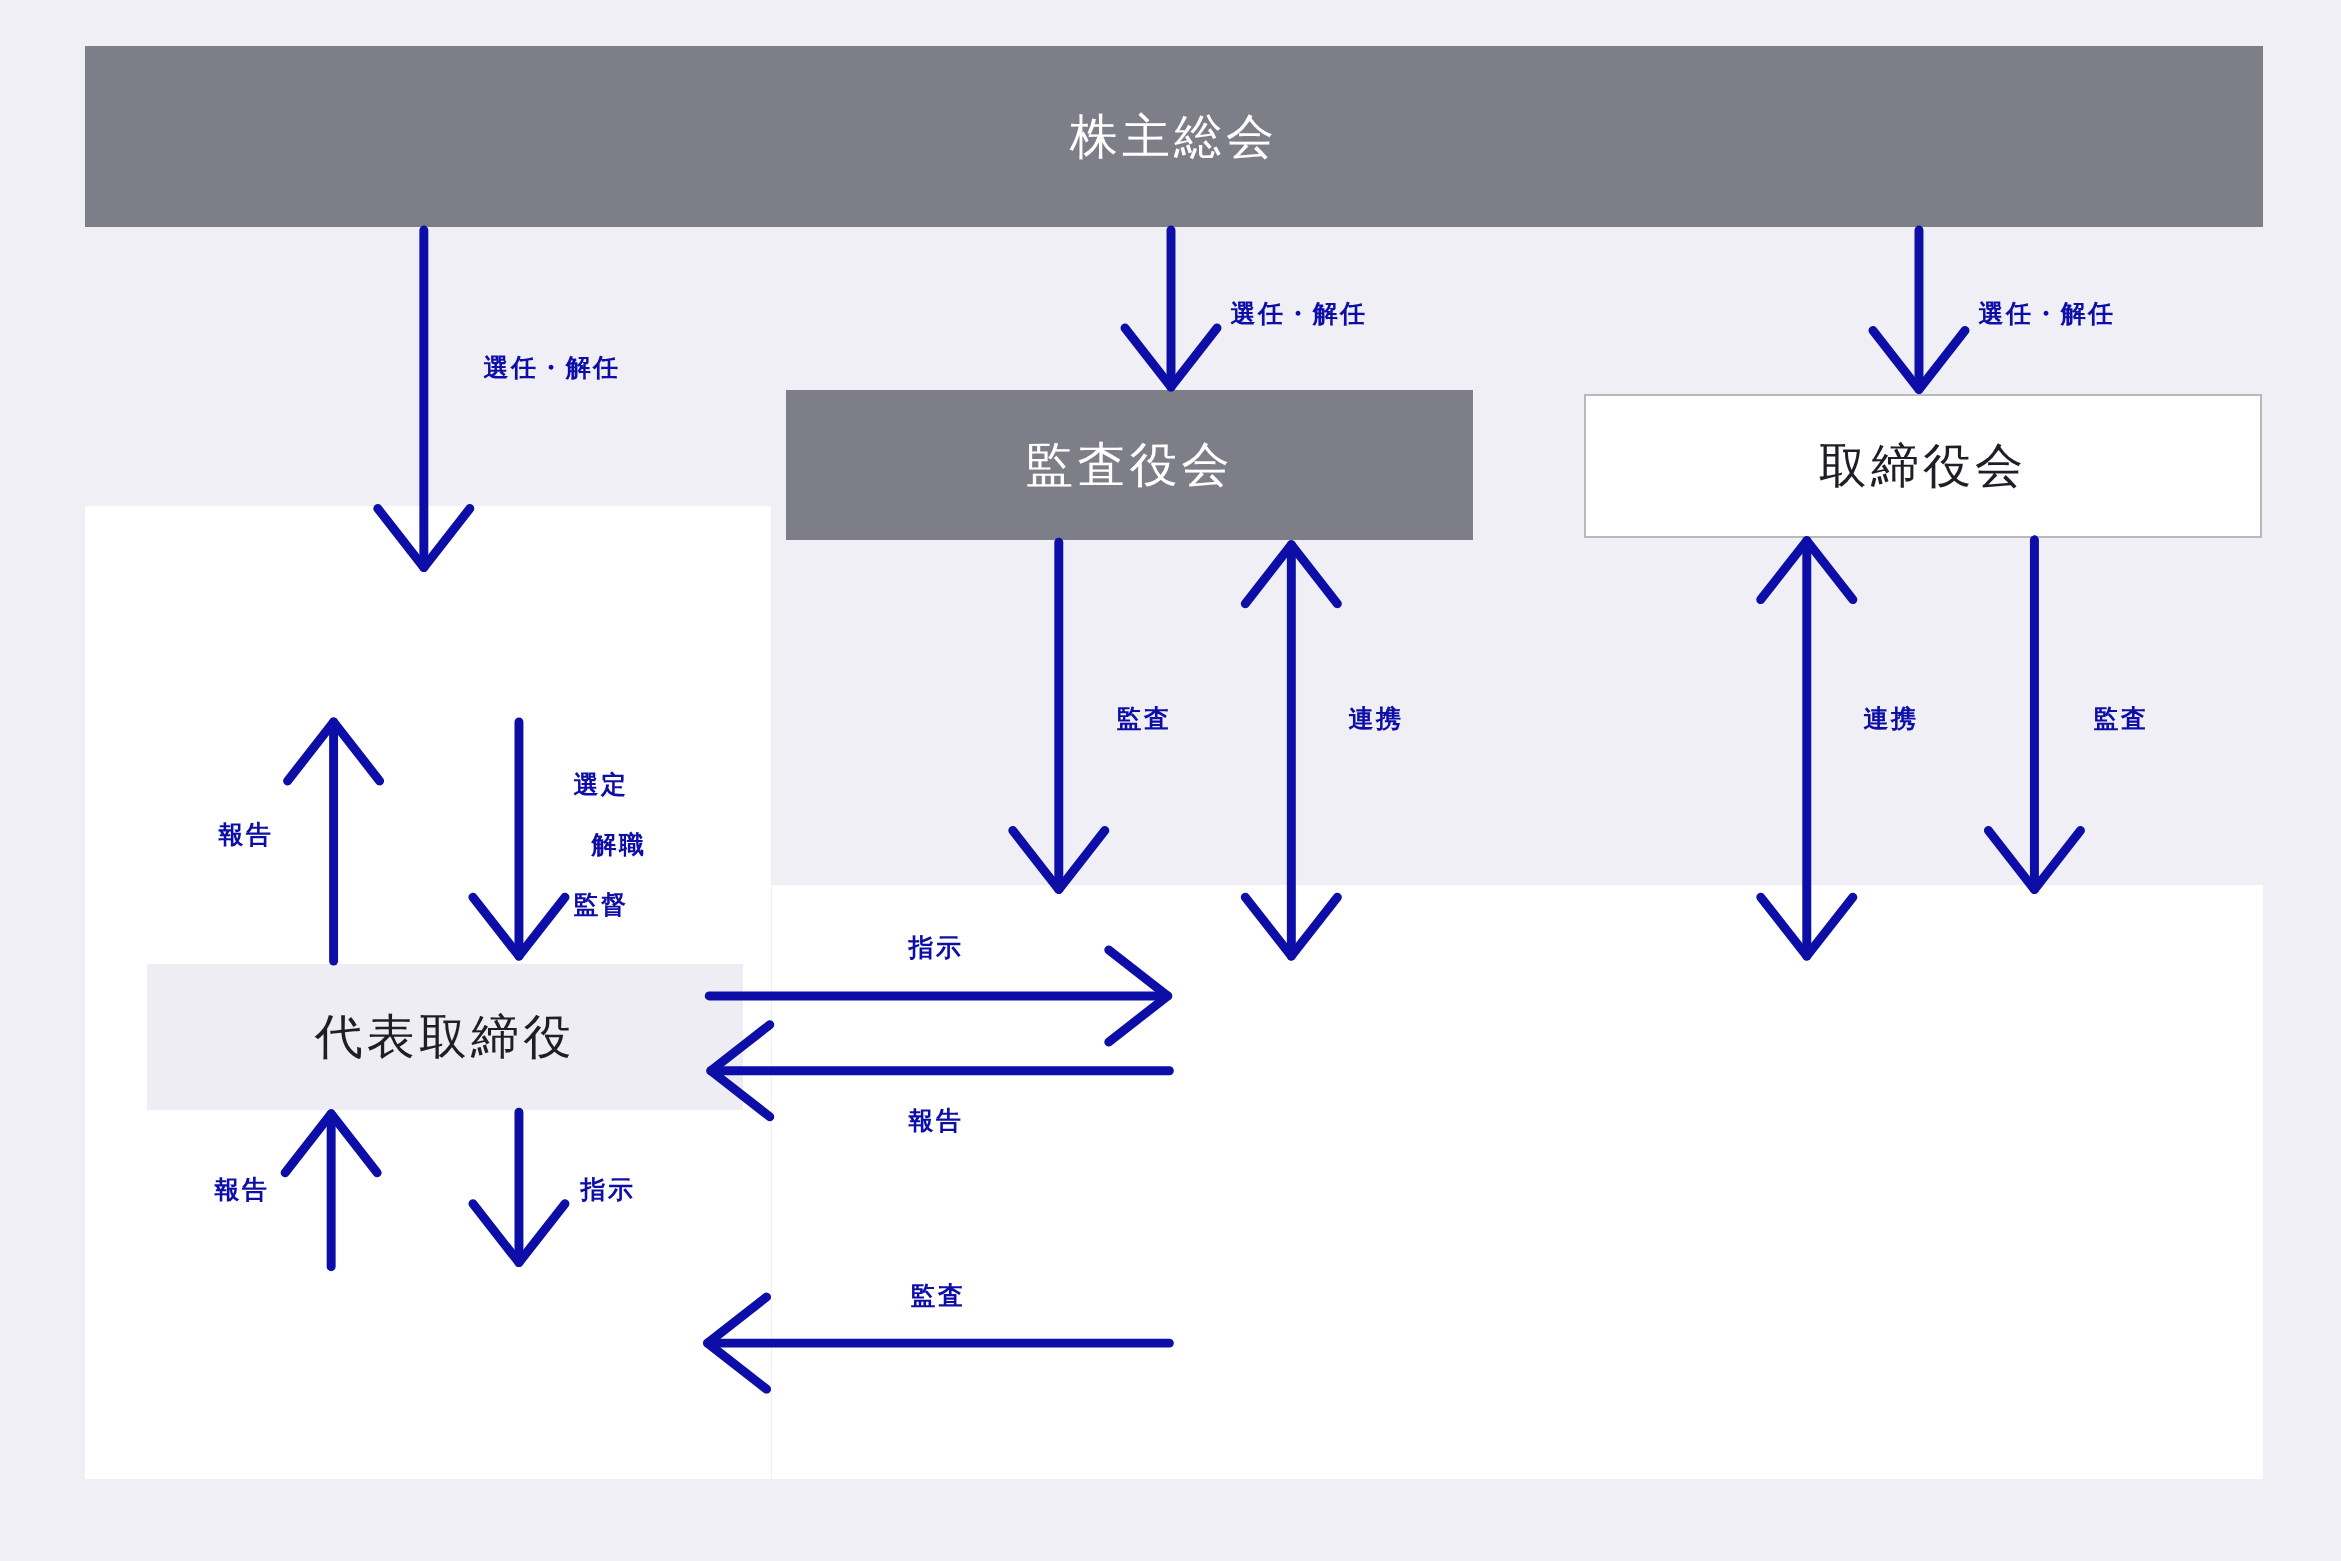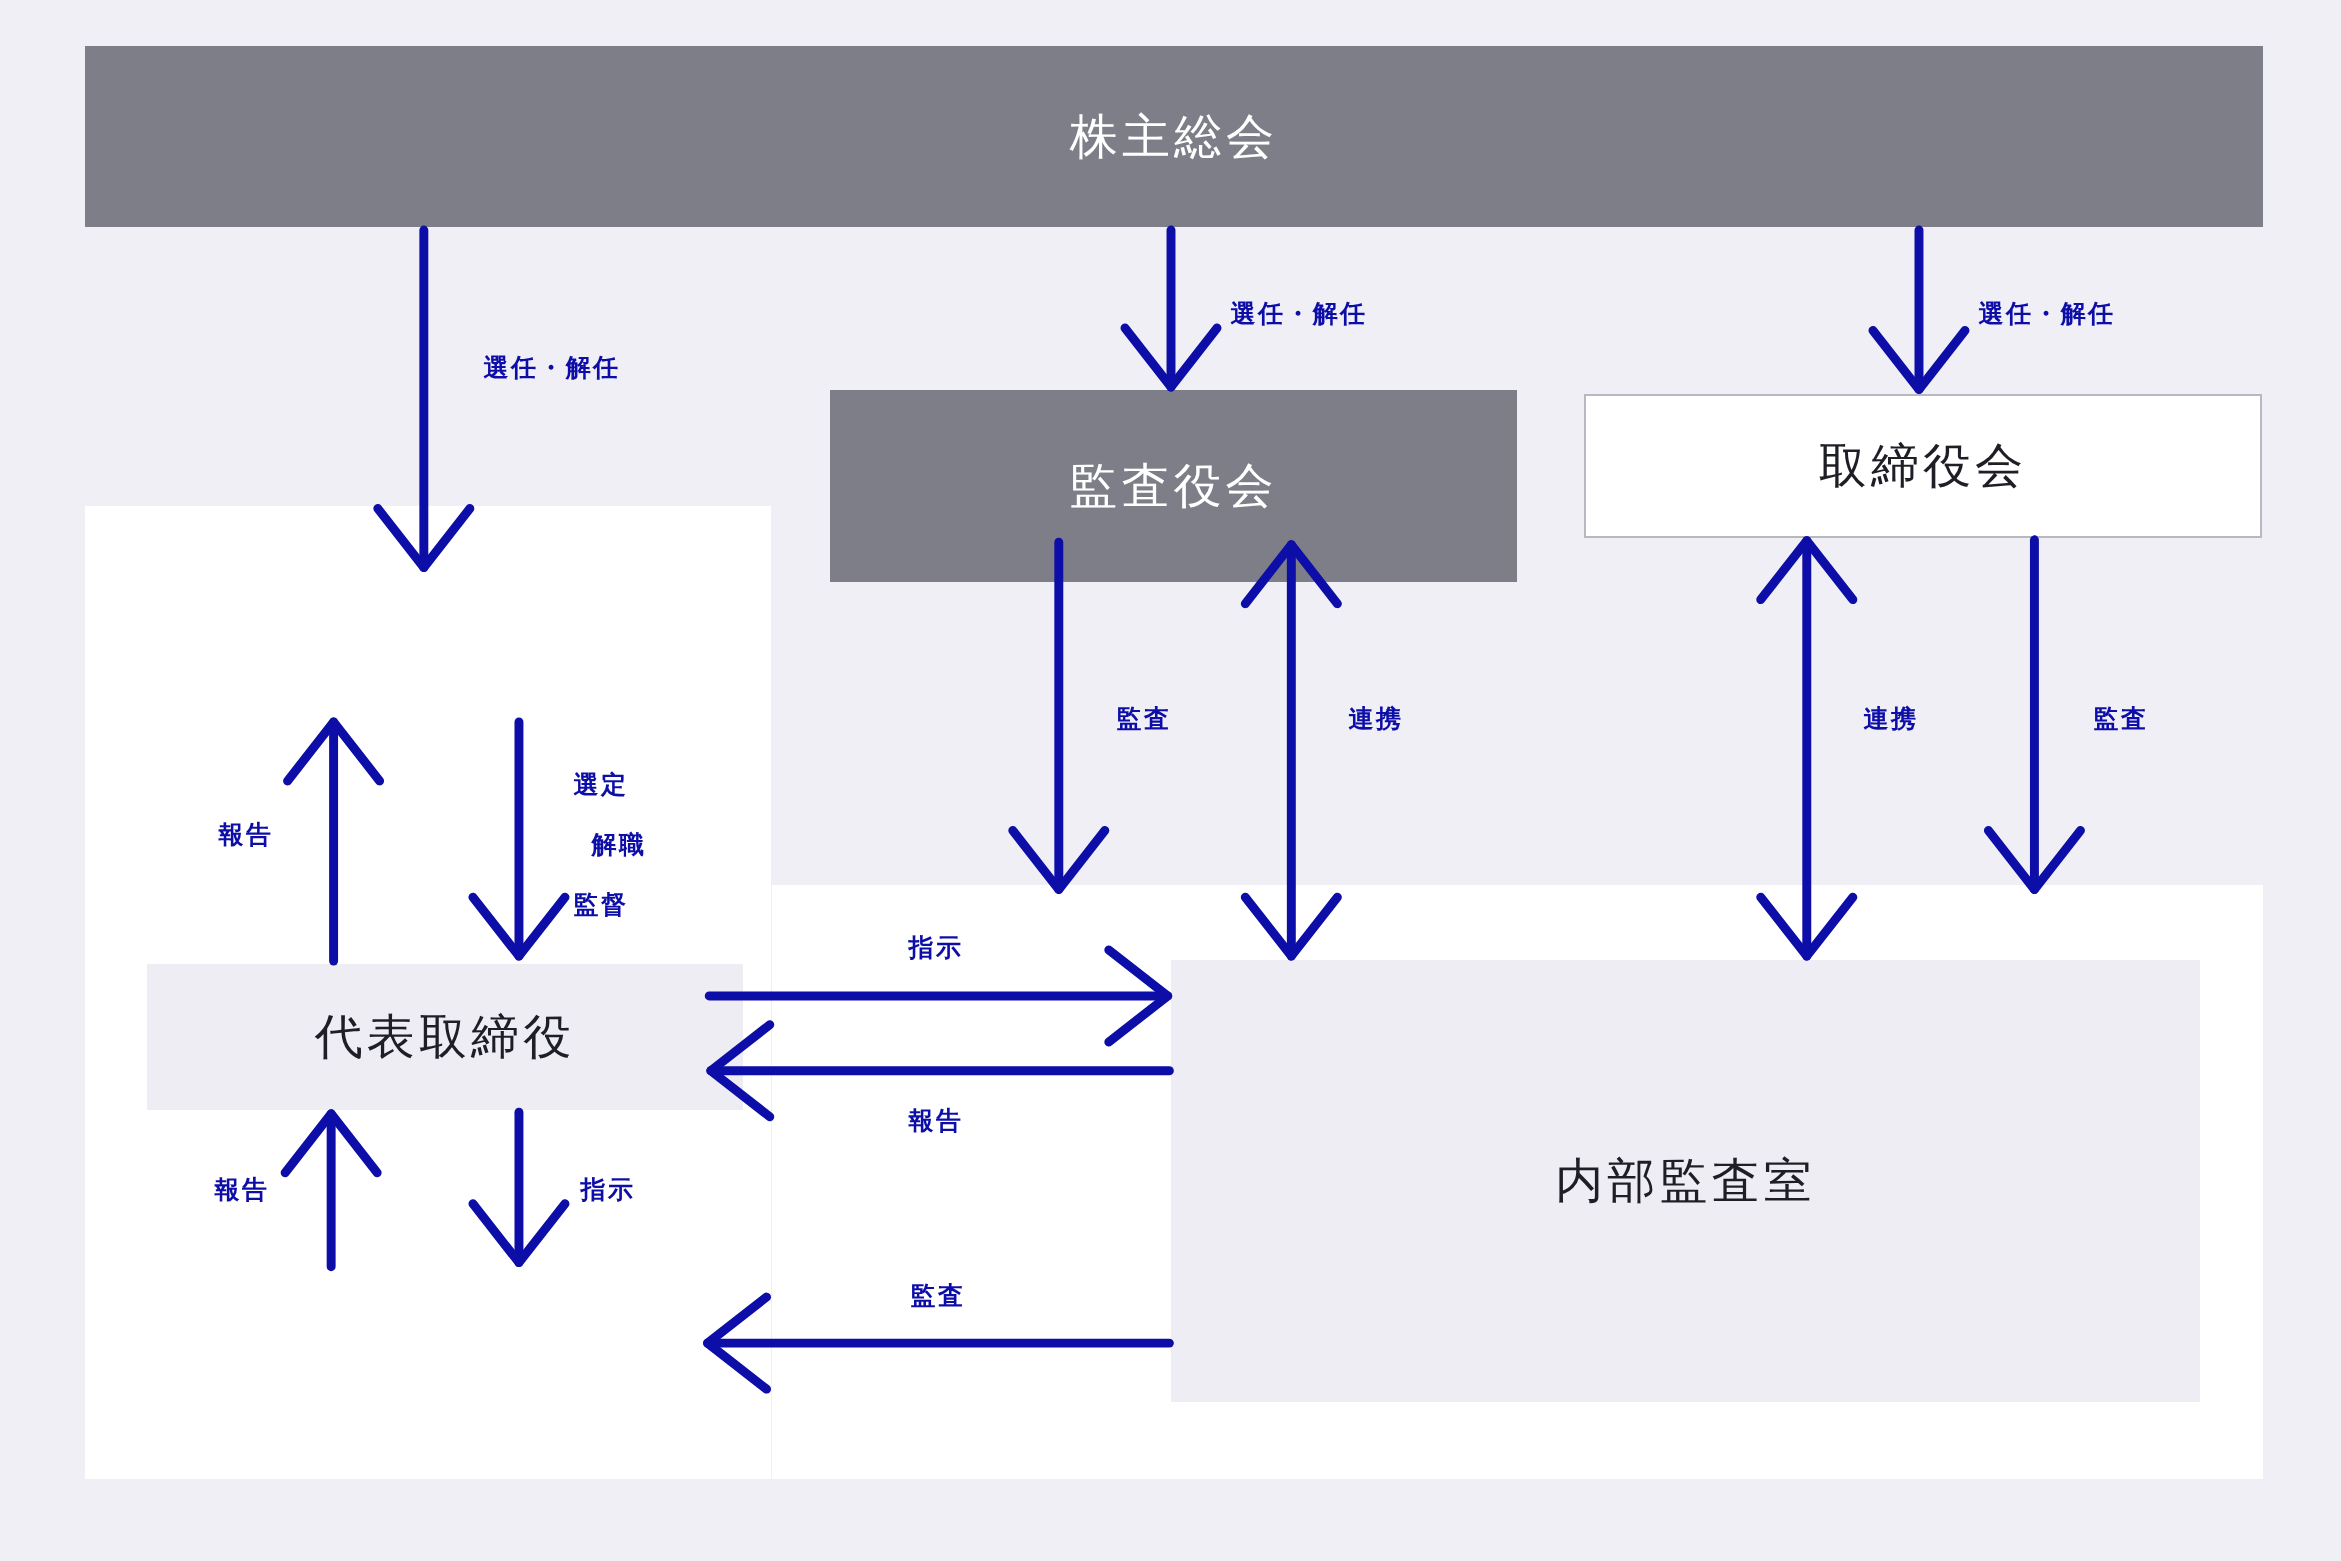--- a/index.html
+++ b/index.html
@@ -28,29 +28,28 @@
 </head>
 <body style="height: 1561px;">
 
 <div class="stage" style="transform: scale(1);">
 
   <div class="panel" style="left:85px;top:506px;width:686px;height:973px"></div>
   <div class="panel" style="left:772px;top:885px;width:1491px;height:594px"></div>
 
   <div class="node gray" style="left:85px;top:46px;width:2178px;height:181px">株主総会</div>
 
-  <div class="node gray" style="left:830px;top:390px;width:687px;height:192px">監査役会</div>
+  <div class="node gray" style="left:786px;top:390px;width:687px;height:150px">監査役会</div>
 
   <div class="node outlined" style="left:1584px;top:394px;width:674px;height:140px">取締役会</div>
 
 
   <div class="node" style="left:147px;top:964px;width:596px;height:146px">代表取締役</div>
 
 
-  <div class="node" style="left:1171px;top:960px;width:1029px;height:442px">内部監査室</div>
 
   <svg class="arrows" width="2342" height="1561" viewBox="0 0 2880 1920">
       <g fill="none" stroke="#0d0da8" stroke-width="11" stroke-linecap="round" stroke-linejoin="round">
         <line x1="521" y1="283" x2="521" y2="698"></line>
         <path d="M577.6 625.5 L521 698 L464.4 625.5"></path>
       </g>
       <g fill="none" stroke="#0d0da8" stroke-width="11" stroke-linecap="round" stroke-linejoin="round">
         <line x1="1440" y1="283" x2="1440" y2="476"></line>
         <path d="M1496.6 403.5 L1440 476 L1383.4 403.5"></path>
       </g>

